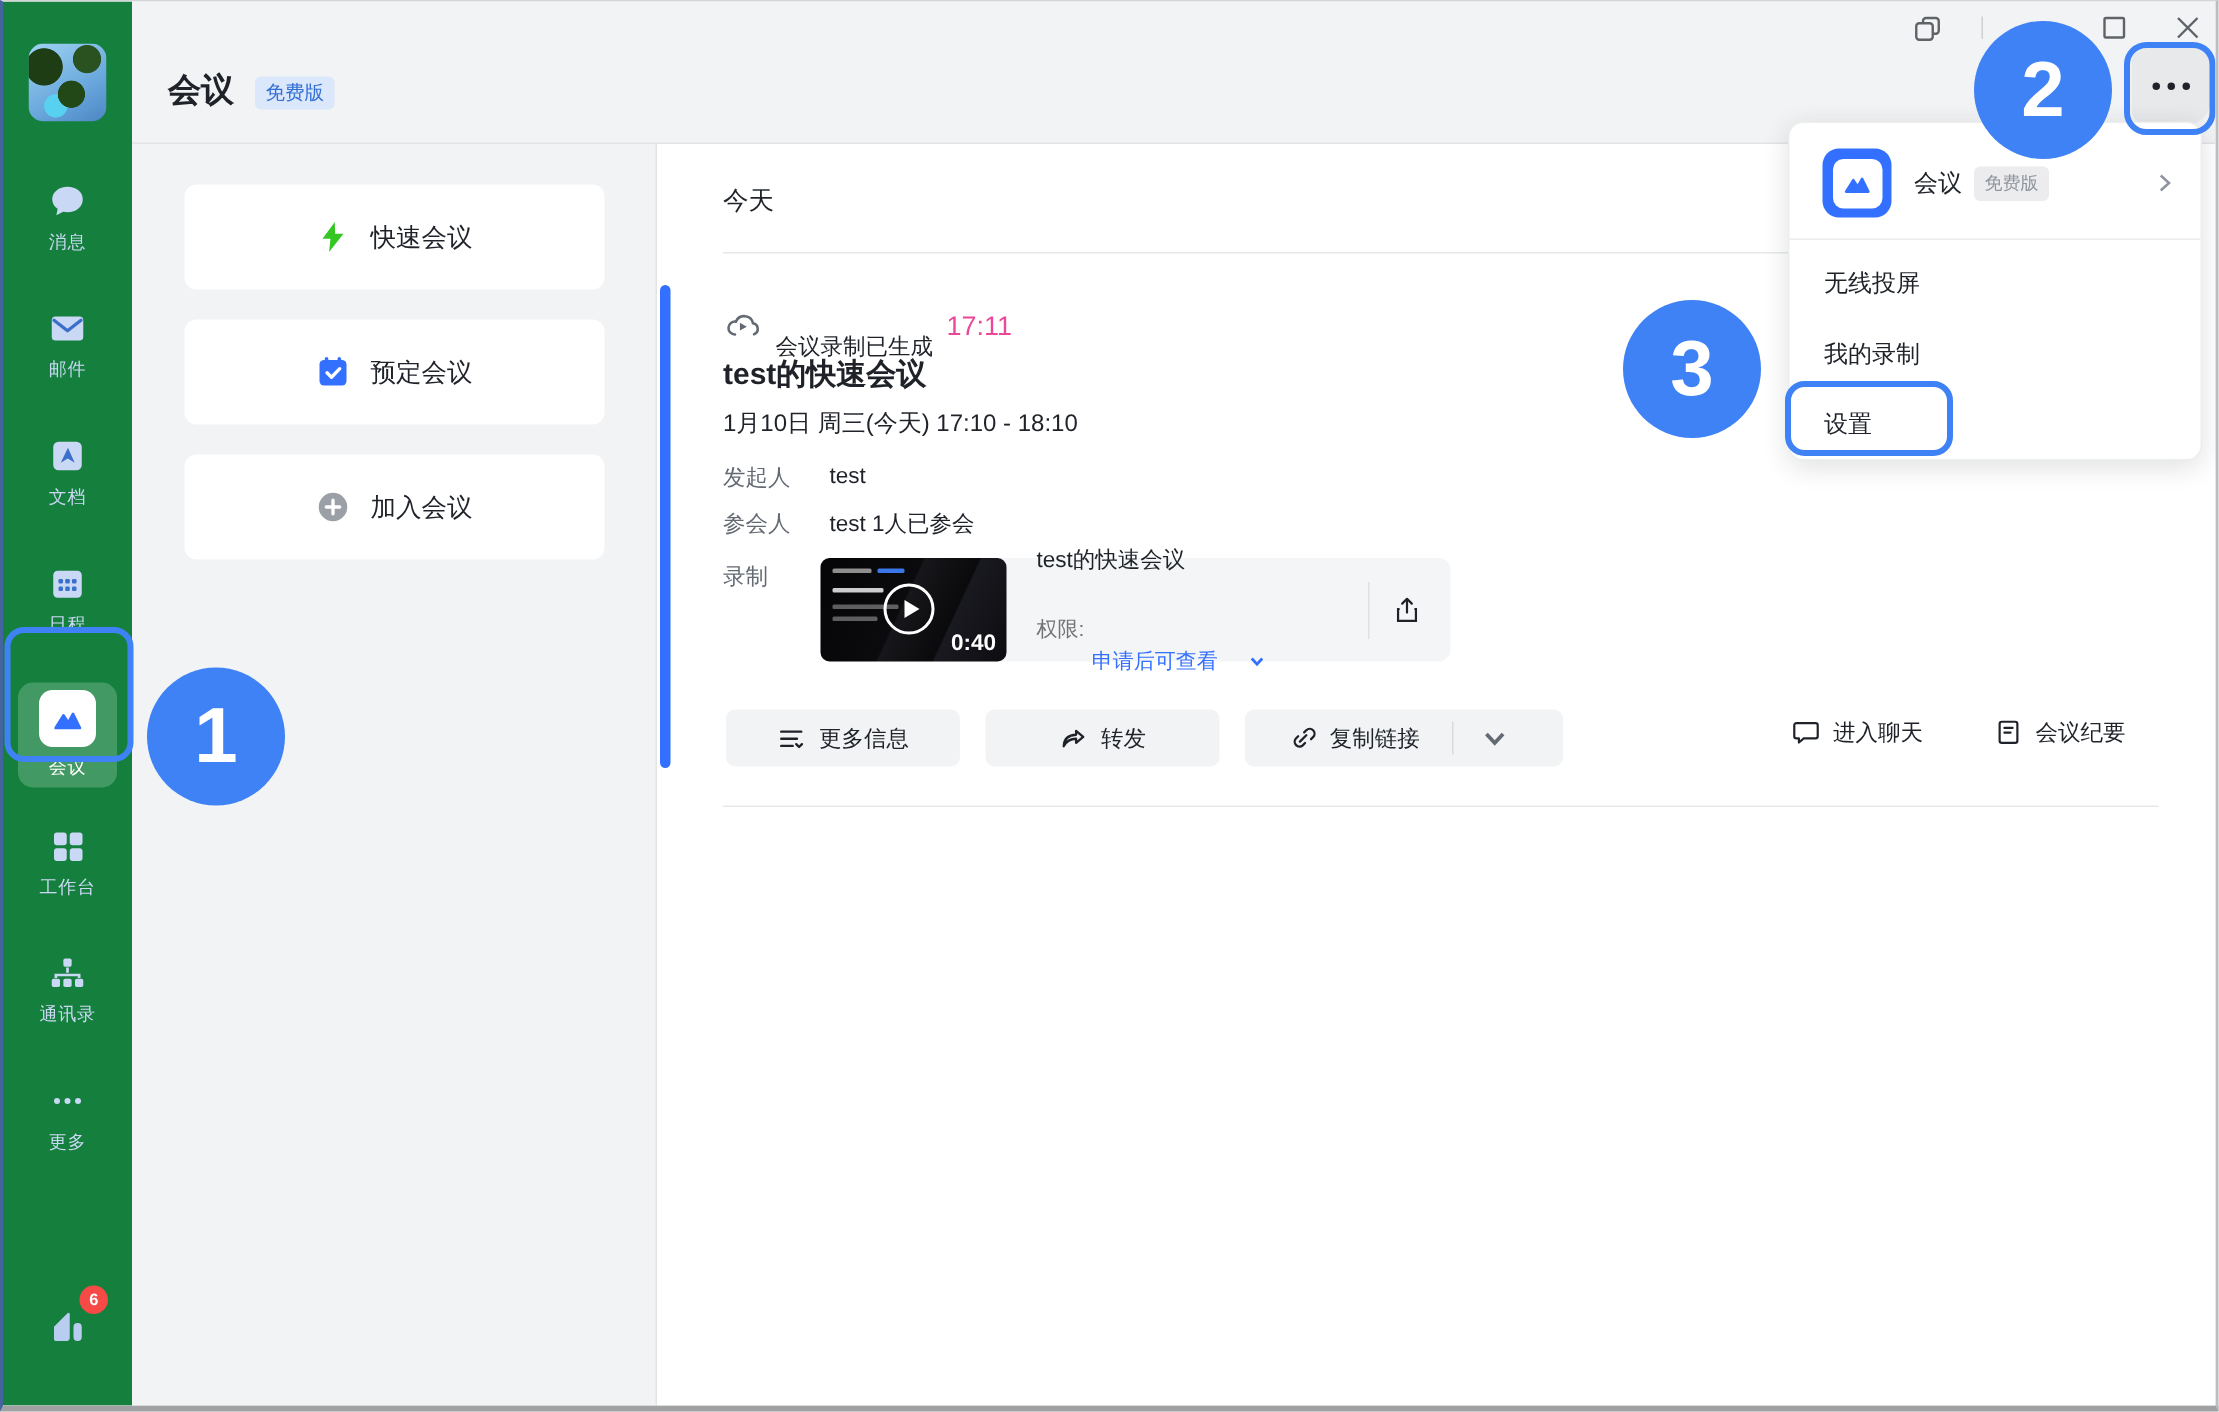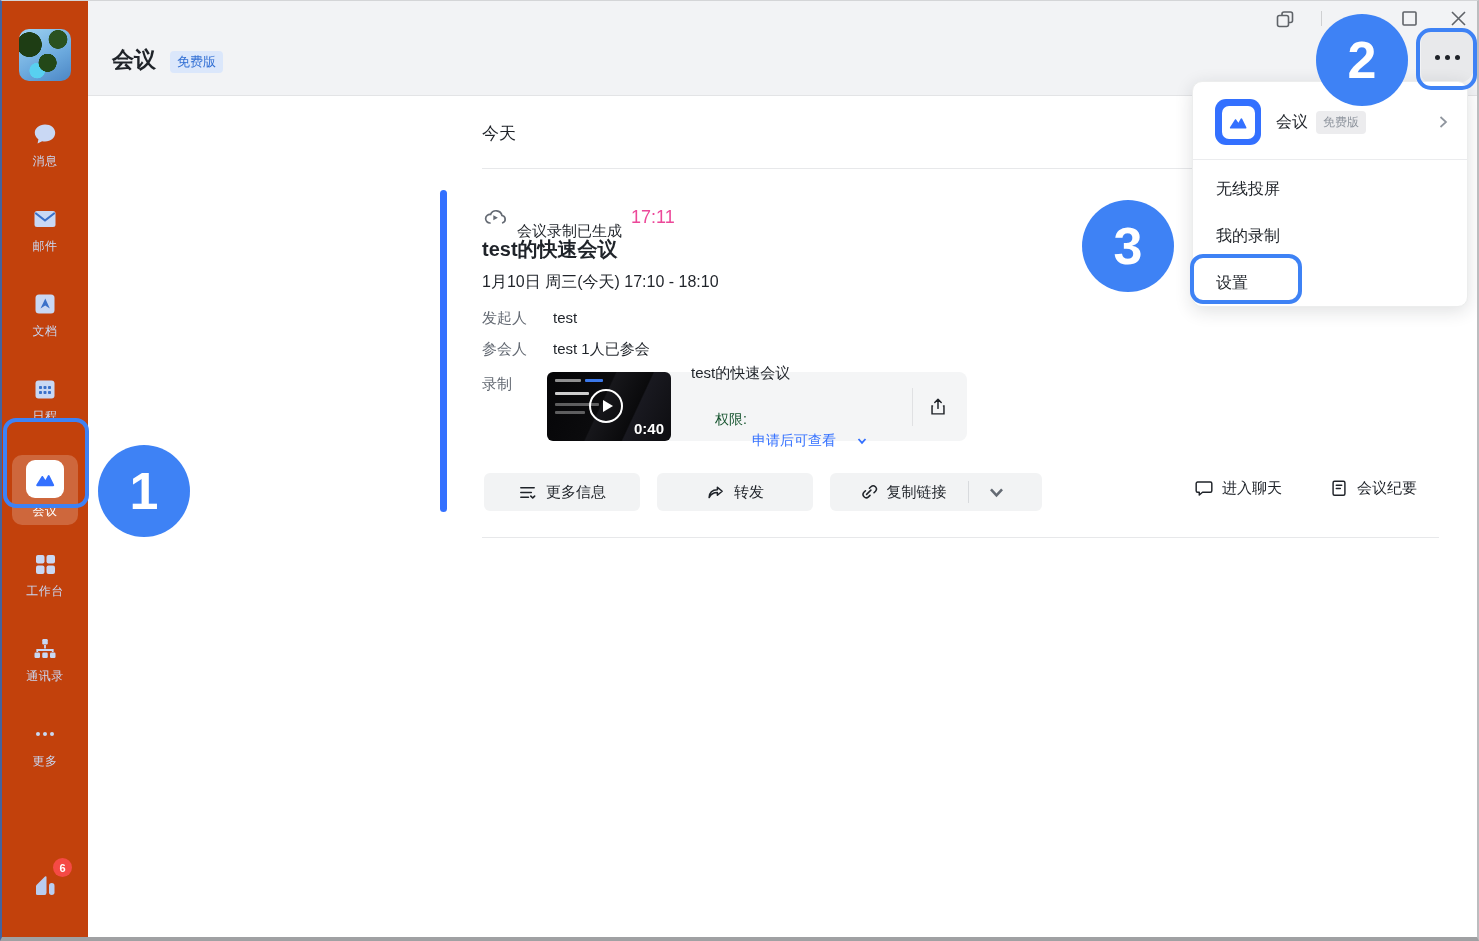--- a/index.html
+++ b/index.html
@@ -2,21 +2,21 @@
 <html><head>
 <meta charset="utf-8">
 <style>
   * { margin:0; padding:0; box-sizing:border-box; }
   body { background:#dcdcdc; font-family:"Liberation Sans", sans-serif; }
   #root { position:relative; width:1479px; height:941px; background:#fff; overflow:hidden;
           border-top:1px solid #d4d5d7; border-right:2px solid #bcbdbf;
           border-left:2px solid #44639f; border-bottom:4px solid #a0a1a3; }
 
   
-  .sidebar { position:absolute; left:0; top:0; width:86px; height:100%; background:#c2410c;
+  .sidebar { position:absolute; left:0; top:0; width:86px; height:100%; background:#15803d;
              display:flex; flex-direction:column; align-items:center; }
   .avatar { width:52px; height:52px; border-radius:10px; margin-top:28px; flex:none; cursor:pointer;
             background:
               radial-gradient(circle at 20% 30%, #1e3d14 0 22%, transparent 23%),
               radial-gradient(circle at 55% 65%, #234818 0 20%, transparent 21%),
               radial-gradient(circle at 75% 20%, #2a5220 0 16%, transparent 17%),
               radial-gradient(circle at 35% 80%, #58d0f0 0 14%, transparent 15%),
               linear-gradient(150deg,#9fd3f2 0%, #6aa8dd 60%, #4c86c4 100%); }
   .nav { margin-top:34px; display:flex; flex-direction:column; align-items:center; width:100%; }
   .nav-item { width:66px; display:flex; flex-direction:column; align-items:center; gap:5px;
@@ -86,21 +86,21 @@
   .thumb .bar.b4 { left:8px; top:31px; width:44px; background:rgba(255,255,255,.35); }
   .thumb .bar.b5 { left:8px; top:39px; width:30px; background:rgba(255,255,255,.35); }
   .play-circle { position:absolute; left:42px; top:17px; width:34px; height:34px; border:2.5px solid #fff;
                  border-radius:50%; display:flex; align-items:center; justify-content:center; }
   .play-circle i { display:block; width:0; height:0; border-left:10px solid #fff;
                    border-top:6px solid transparent; border-bottom:6px solid transparent; margin-left:3px; }
   .duration { position:absolute; right:7px; bottom:4px; color:#fff; font-size:15px; font-weight:bold; }
   .rec-info { padding-left:20px; flex:1; }
   .rec-title { font-size:15px; color:#1f2329; margin-bottom:7px; }
   .perm-row { display:flex; align-items:center; gap:5px; font-size:14px; }
-  .perm-label { color:#14532d;margin-left:24px; }
+  .perm-label { color:#737373; }
   .perm-value { color:#3370ff; cursor:pointer; display:flex; align-items:center; gap:20px;margin-top:42px; }
   .rec-vdiv { width:1px; height:38px; background:#e0e1e3; margin-right:14px; }
   .share-btn { width:40px; display:flex; align-items:center; cursor:pointer; }
   .share-btn svg { width:22px; height:22px; }
 
   
   .act-btn { top:377px; height:38px; background:#f2f3f4; border-radius:6px; display:flex;
              align-items:center; justify-content:center; gap:9px; cursor:pointer; font-size:15px; color:#1f2329; }
   .act-btn svg { width:19px; height:19px; }
   .combo-div { width:1px; height:22px; background:#d8dadd; margin:0 2px 0 12px; }
@@ -259,20 +259,44 @@
     <svg width="21" height="21" viewBox="0 0 21 21" fill="none" stroke="#5f6368" stroke-width="1.6">
         <path d="M4 4 L17 17 M17 4 L4 17"></path>
       </svg>
   </div>
   <div class="more-btn">
     <i></i>
       <i></i>
       <i></i>
   </div>
 
+  <div class="subpanel">
+    <div class="qa-btn">
+      <svg viewBox="0 0 24 24">
+          <path d="M13.2 2 L5 13.2 h5.3 L9.4 22 L19 9.8 h-5.6 Z" fill="#34c724"></path>
+        </svg>
+      <span class="qa-label">快速会议</span>
+    </div>
+    <div class="qa-btn">
+      <svg viewBox="0 0 24 24">
+          <rect x="3" y="4" width="18" height="17" rx="3" fill="#3370ff"></rect>
+          <rect x="6.5" y="2" width="2.4" height="4" rx="1.2" fill="#3370ff"></rect>
+          <rect x="15" y="2" width="2.4" height="4" rx="1.2" fill="#3370ff"></rect>
+          <path d="M8 12.5 L11 15.5 L16.5 9.8" stroke="#fff" stroke-width="2.2" fill="none" stroke-linecap="round" stroke-linejoin="round"></path>
+        </svg>
+      <span class="qa-label">预定会议</span>
+    </div>
+    <div class="qa-btn">
+      <svg viewBox="0 0 24 24">
+          <circle cx="12" cy="12" r="9.5" fill="#9b9fa6"></circle>
+          <path d="M12 7.5 v9 M7.5 12 h9" stroke="#fff" stroke-width="2.2" stroke-linecap="round"></path>
+        </svg>
+      <span class="qa-label">加入会议</span>
+    </div>
+  </div>
 
   <div class="main">
     <div class="abs date-group">今天</div>
     <div class="abs hdivider" style="top:72px;"></div>
 
     <div class="abs sel-bar"></div>
 
     <div class="abs status-row">
       <svg viewBox="0 0 26 26" fill="none" stroke="#646a73" stroke-width="1.7">
           <path d="M8 19 a4.3 4.3 0 1 1 .6-8.55 A6 6 0 0 1 20 11.5 a3.8 3.8 0 0 1 .7 7.3" stroke-linecap="round"></path>

